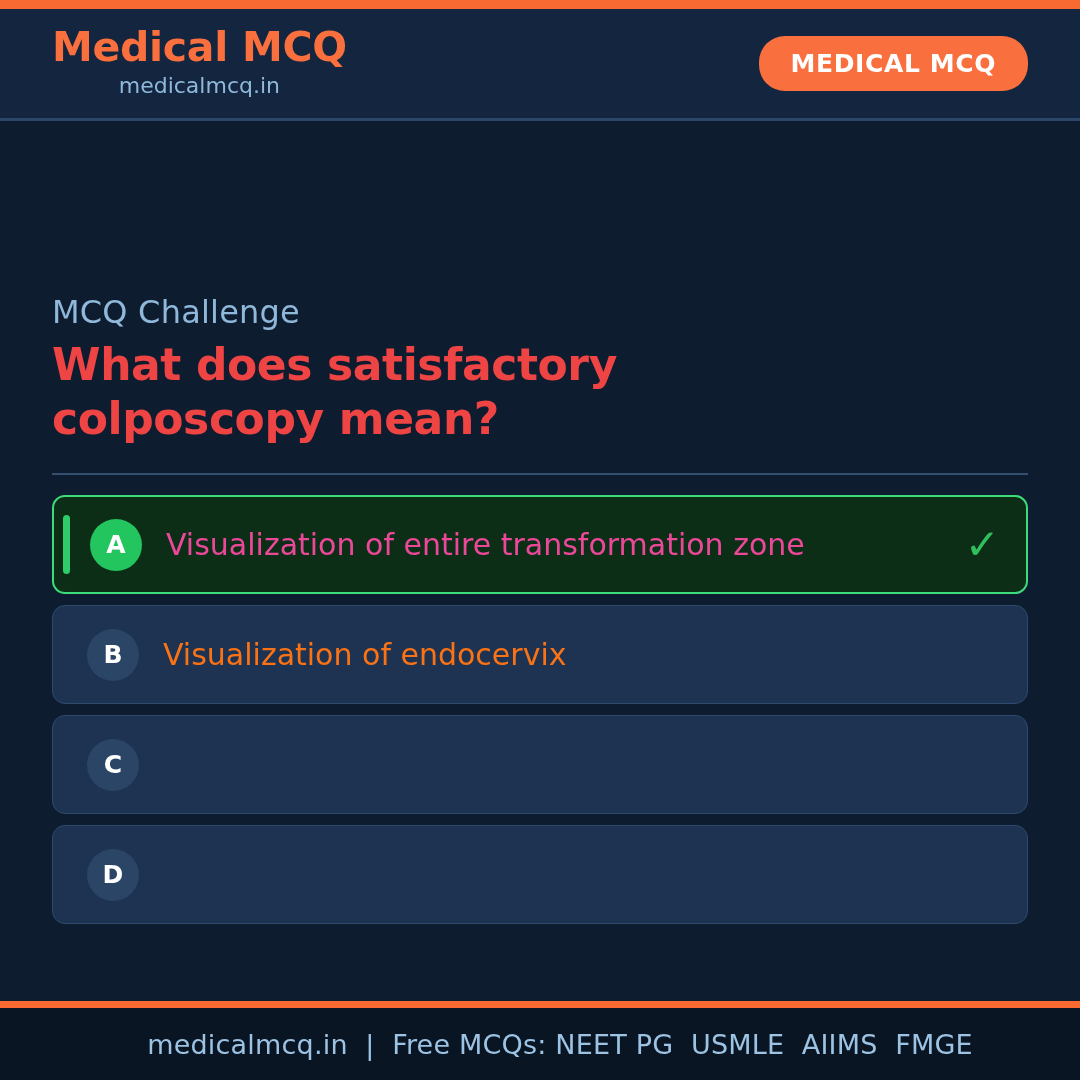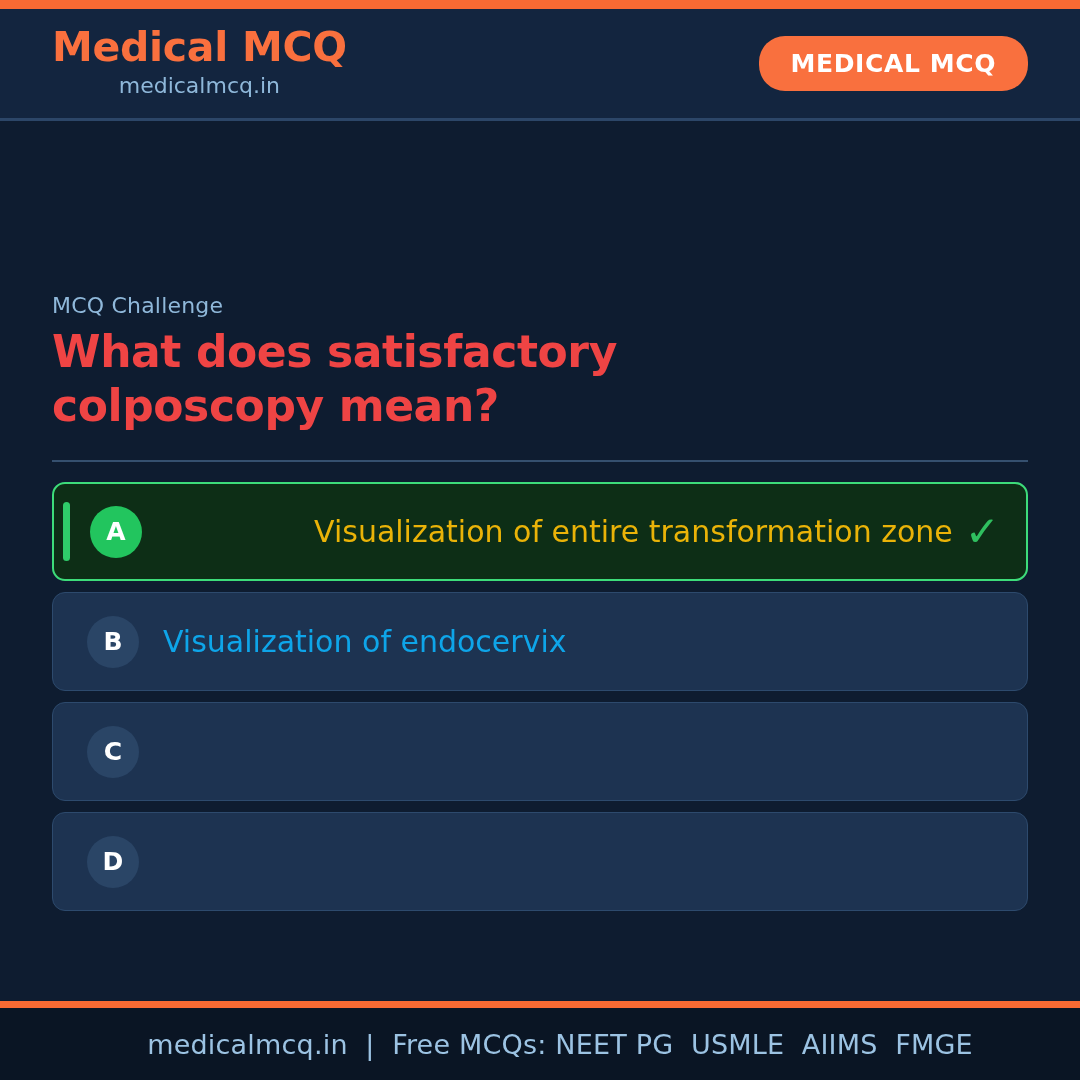--- a/index.html
+++ b/index.html
@@ -72,21 +72,21 @@
     flex: 1 1 auto;
     position: relative;
     padding: 0 52px;
     display: flex;
     flex-direction: column;
   }
 
   .q-zone { margin-top: 172px; }
 
   .eyebrow {
-    font-size: 22px;
+    font-size: 32px;
     color: #8fb8da;
     letter-spacing: 0.2px;
     margin-bottom: 7px;
   }
   .question {
     font-size: 44px;
     font-weight: bold;
     color: #ef4444;
     line-height: 1.22;
     max-width: 740px;
@@ -141,25 +141,25 @@
     display: flex;
     align-items: center;
     justify-content: center;
     margin-left: 8px;
   }
   .option.correct .opt-badge { background: #22c55e; margin-left: 10px; }
 
   .opt-text {
     margin-left: 24px;
     font-size: 30px;
-    color: #0ea5e9;
+    color: #f97316;
     line-height: 1.25;
     flex: 1 1 auto;
   }
-  .option.correct .opt-text { color: #eab308; text-align: right; }
+  .option.correct .opt-text { color: #ec4899; }
 
   .opt-check {
     flex: 0 0 auto;
     color: #2fbf5f;
     font-size: 42px;
     line-height: 1;
     margin-left: 12px;
   }
   .option:not(.correct) .opt-check { visibility: hidden; }
 

